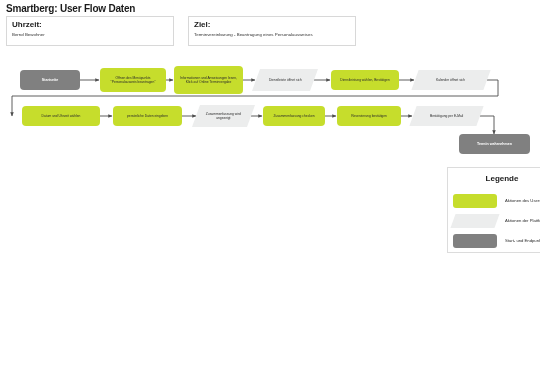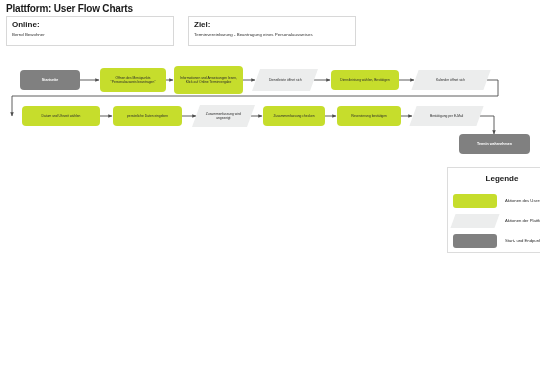--- a/index.html
+++ b/index.html
@@ -154,24 +154,24 @@
     left: 52px;
     top: 4px;
     font-size: 4.2px;
     color: #2b2b2b;
     white-space: nowrap;
   }
 </style>
 </head>
 <body>
 
-<div id="page-title">Plattform: User Flow Charts</div>
+<div id="page-title">Smartberg: User Flow Daten</div>
 
 <div class="info-box" id="persona-box">
-  <div class="info-label">Online:</div>
+  <div class="info-label">Uhrzeit:</div>
   <div class="info-value">Bernd Bewohner</div>
 </div>
 
 <div class="info-box" id="ziel-box">
   <div class="info-label">Ziel:</div>
   <div class="info-value">Terminvereinbarung - Beantragung eines Personalausweises</div>
 </div>
 
 <div id="flow-canvas">
 

